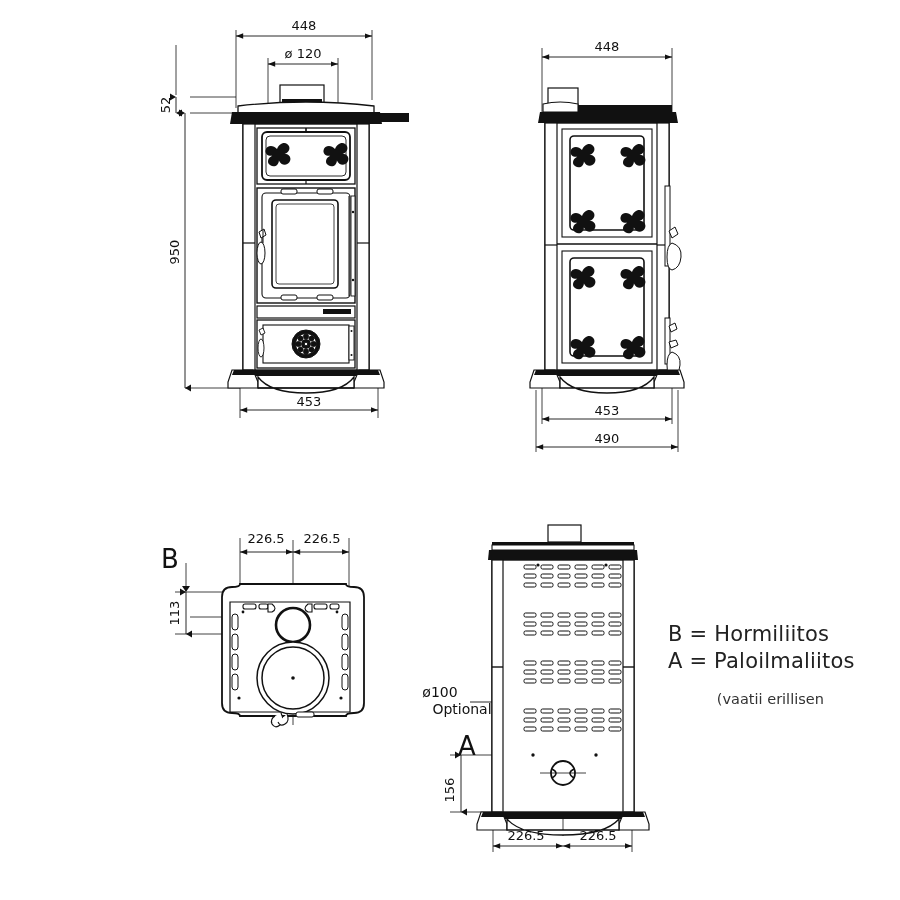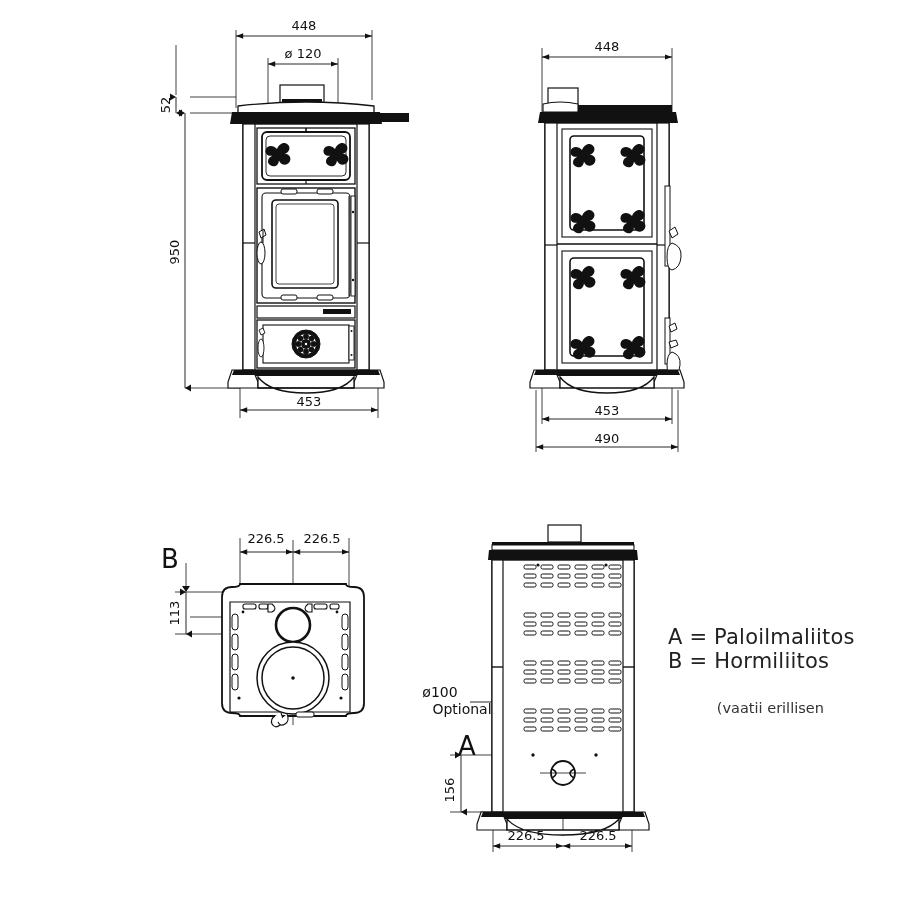--- a/index.html
+++ b/index.html
@@ -410,20 +410,20 @@
       <text class="lead" x="462" y="714" text-anchor="middle">Optional</text>
       <text class="mark" x="467" y="755" text-anchor="middle">A</text>
       <text class="dimv" x="454" y="790" text-anchor="middle" transform="rotate(-90 454 790)">156</text>
       <text class="dim" x="526" y="840" text-anchor="middle">226.5</text>
       <text class="dim" x="598" y="840" text-anchor="middle">226.5</text>
     </g>
   </svg>
   </div>
 
   <div class="legend" style="left:668px;top:622px;">
+    <div class="leg-line">B = Hormiliitos</div>
     <div class="leg-line" style="margin-top:3px;">A = Paloilmaliitos</div>
-    <div class="leg-line">B = Hormiliitos</div>
-    <div class="leg-note" style="margin-top:26px;margin-left:18px;">
+    <div class="leg-note" style="margin-top:17px;margin-left:18px;">
       <div>(vaatii erillisen</div>
     </div>
   </div>
 
 </div>
 
 </body></html>

